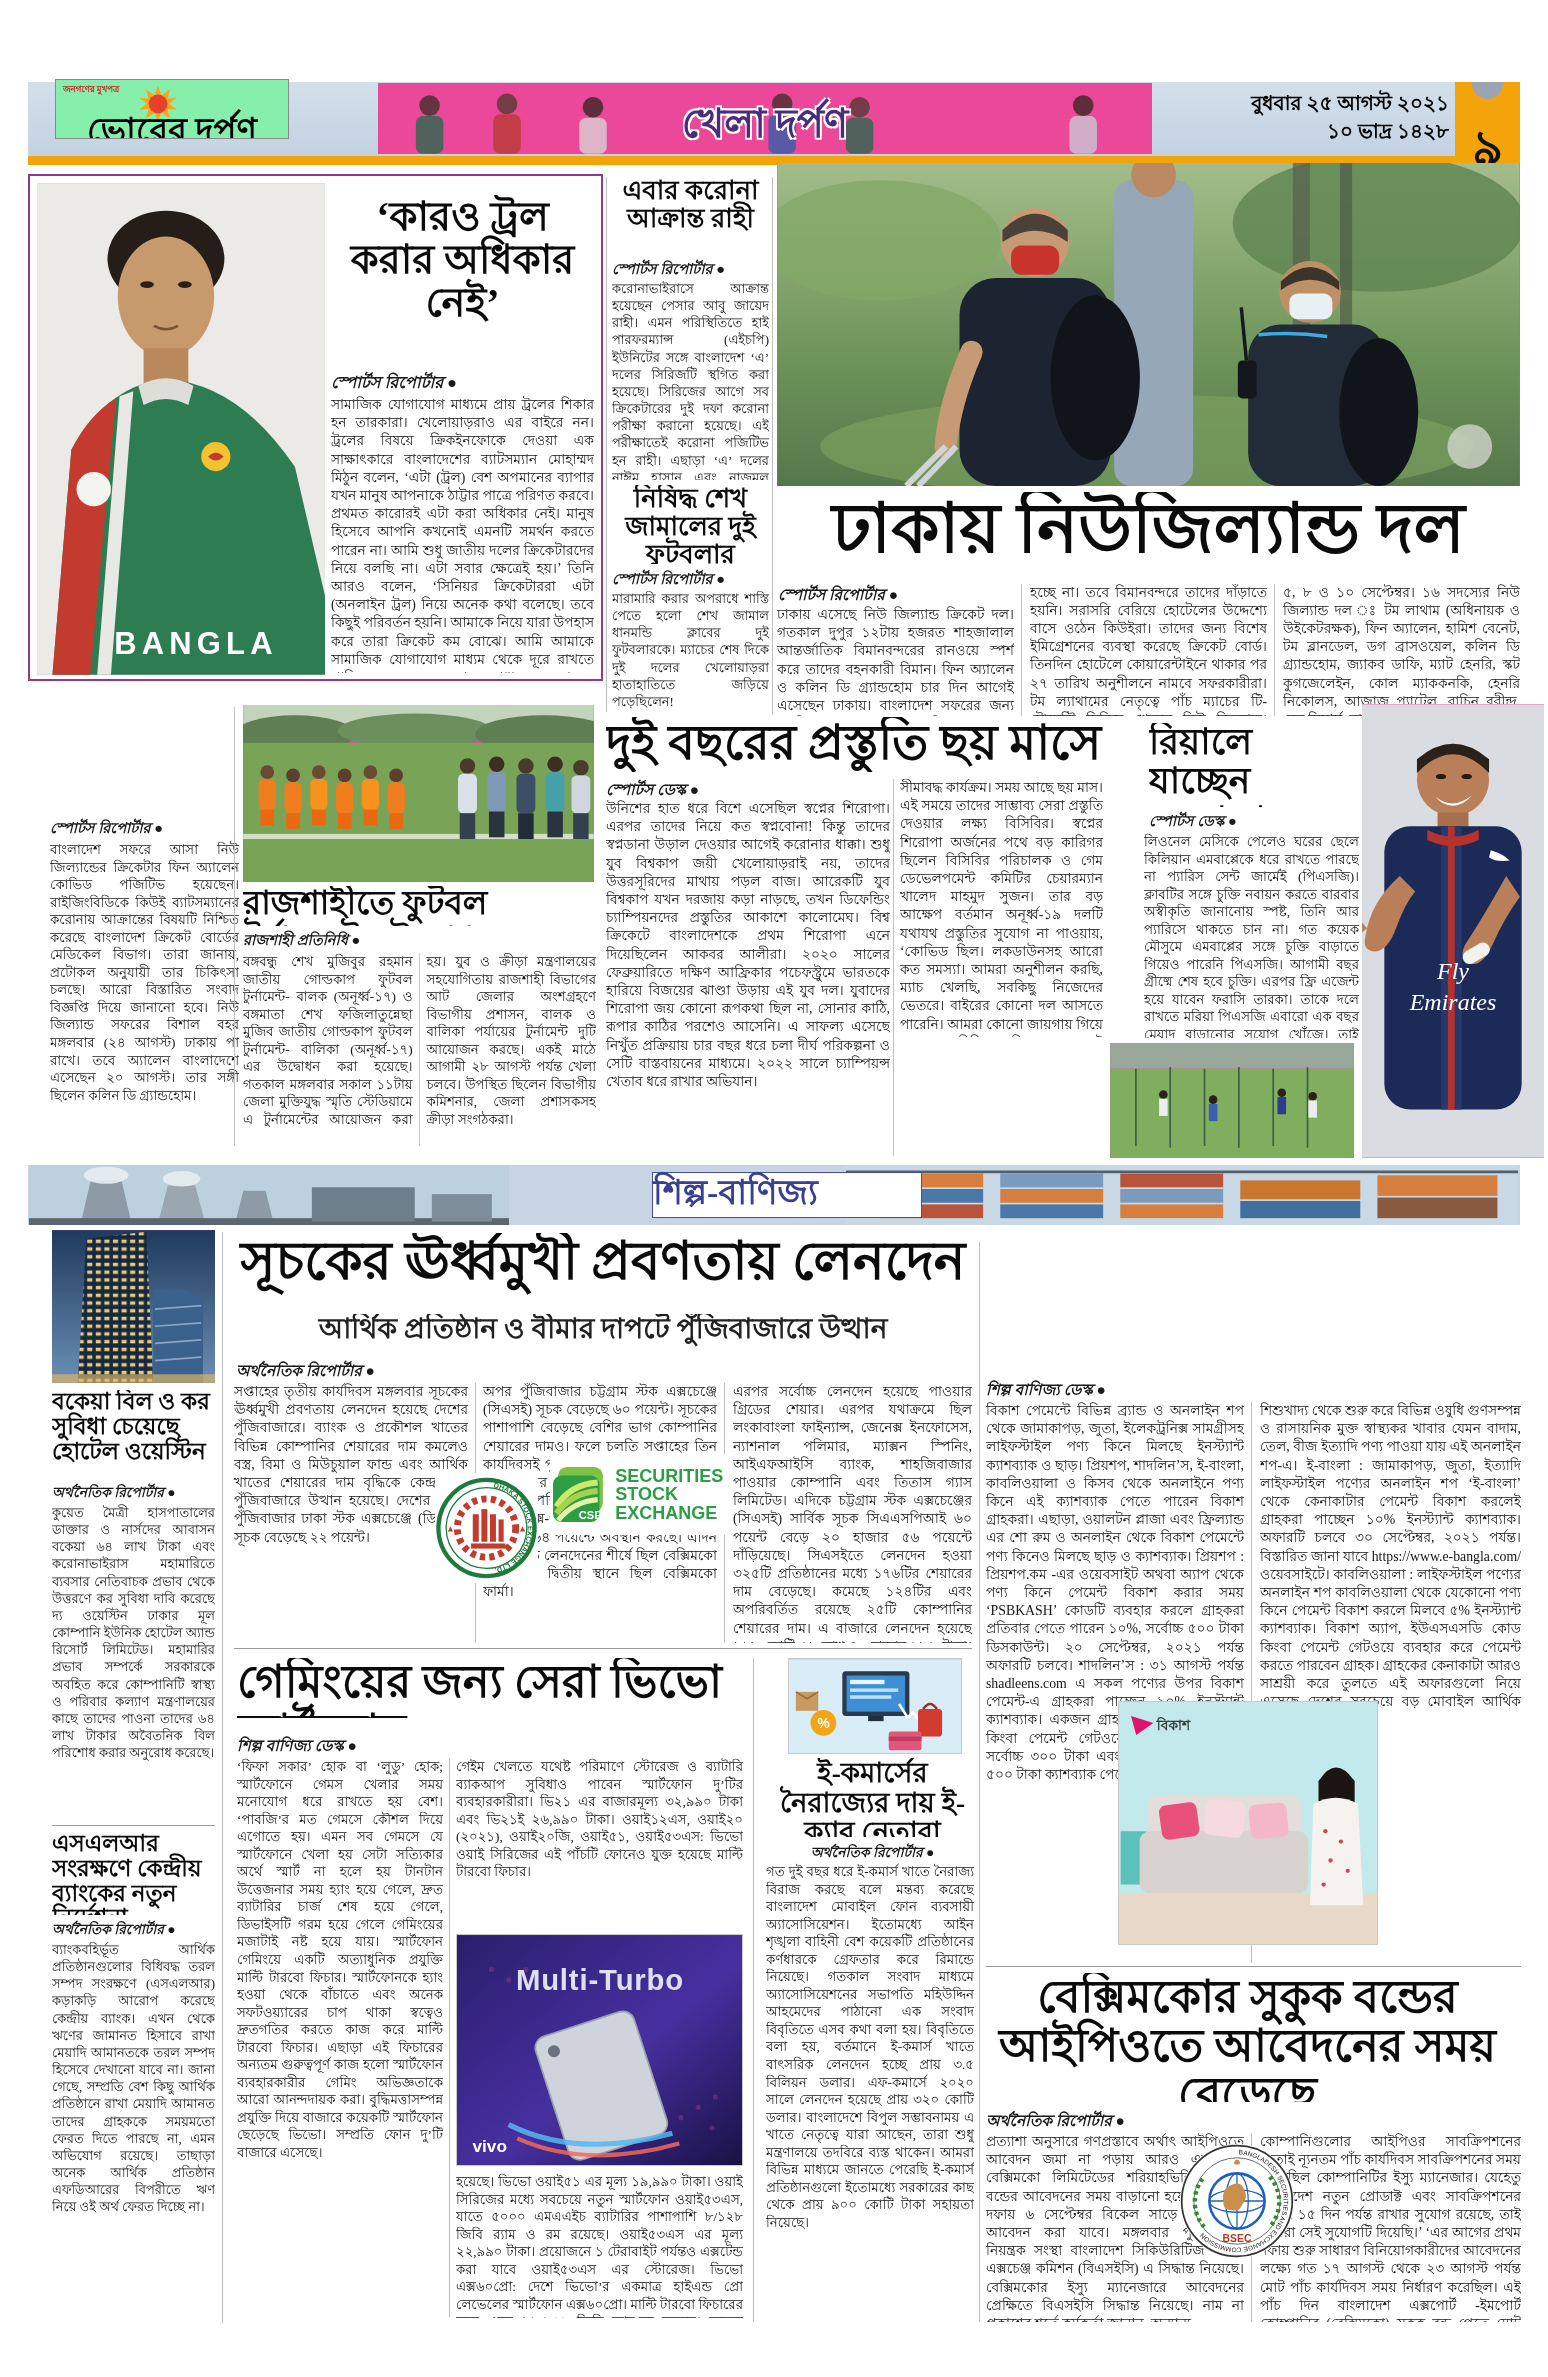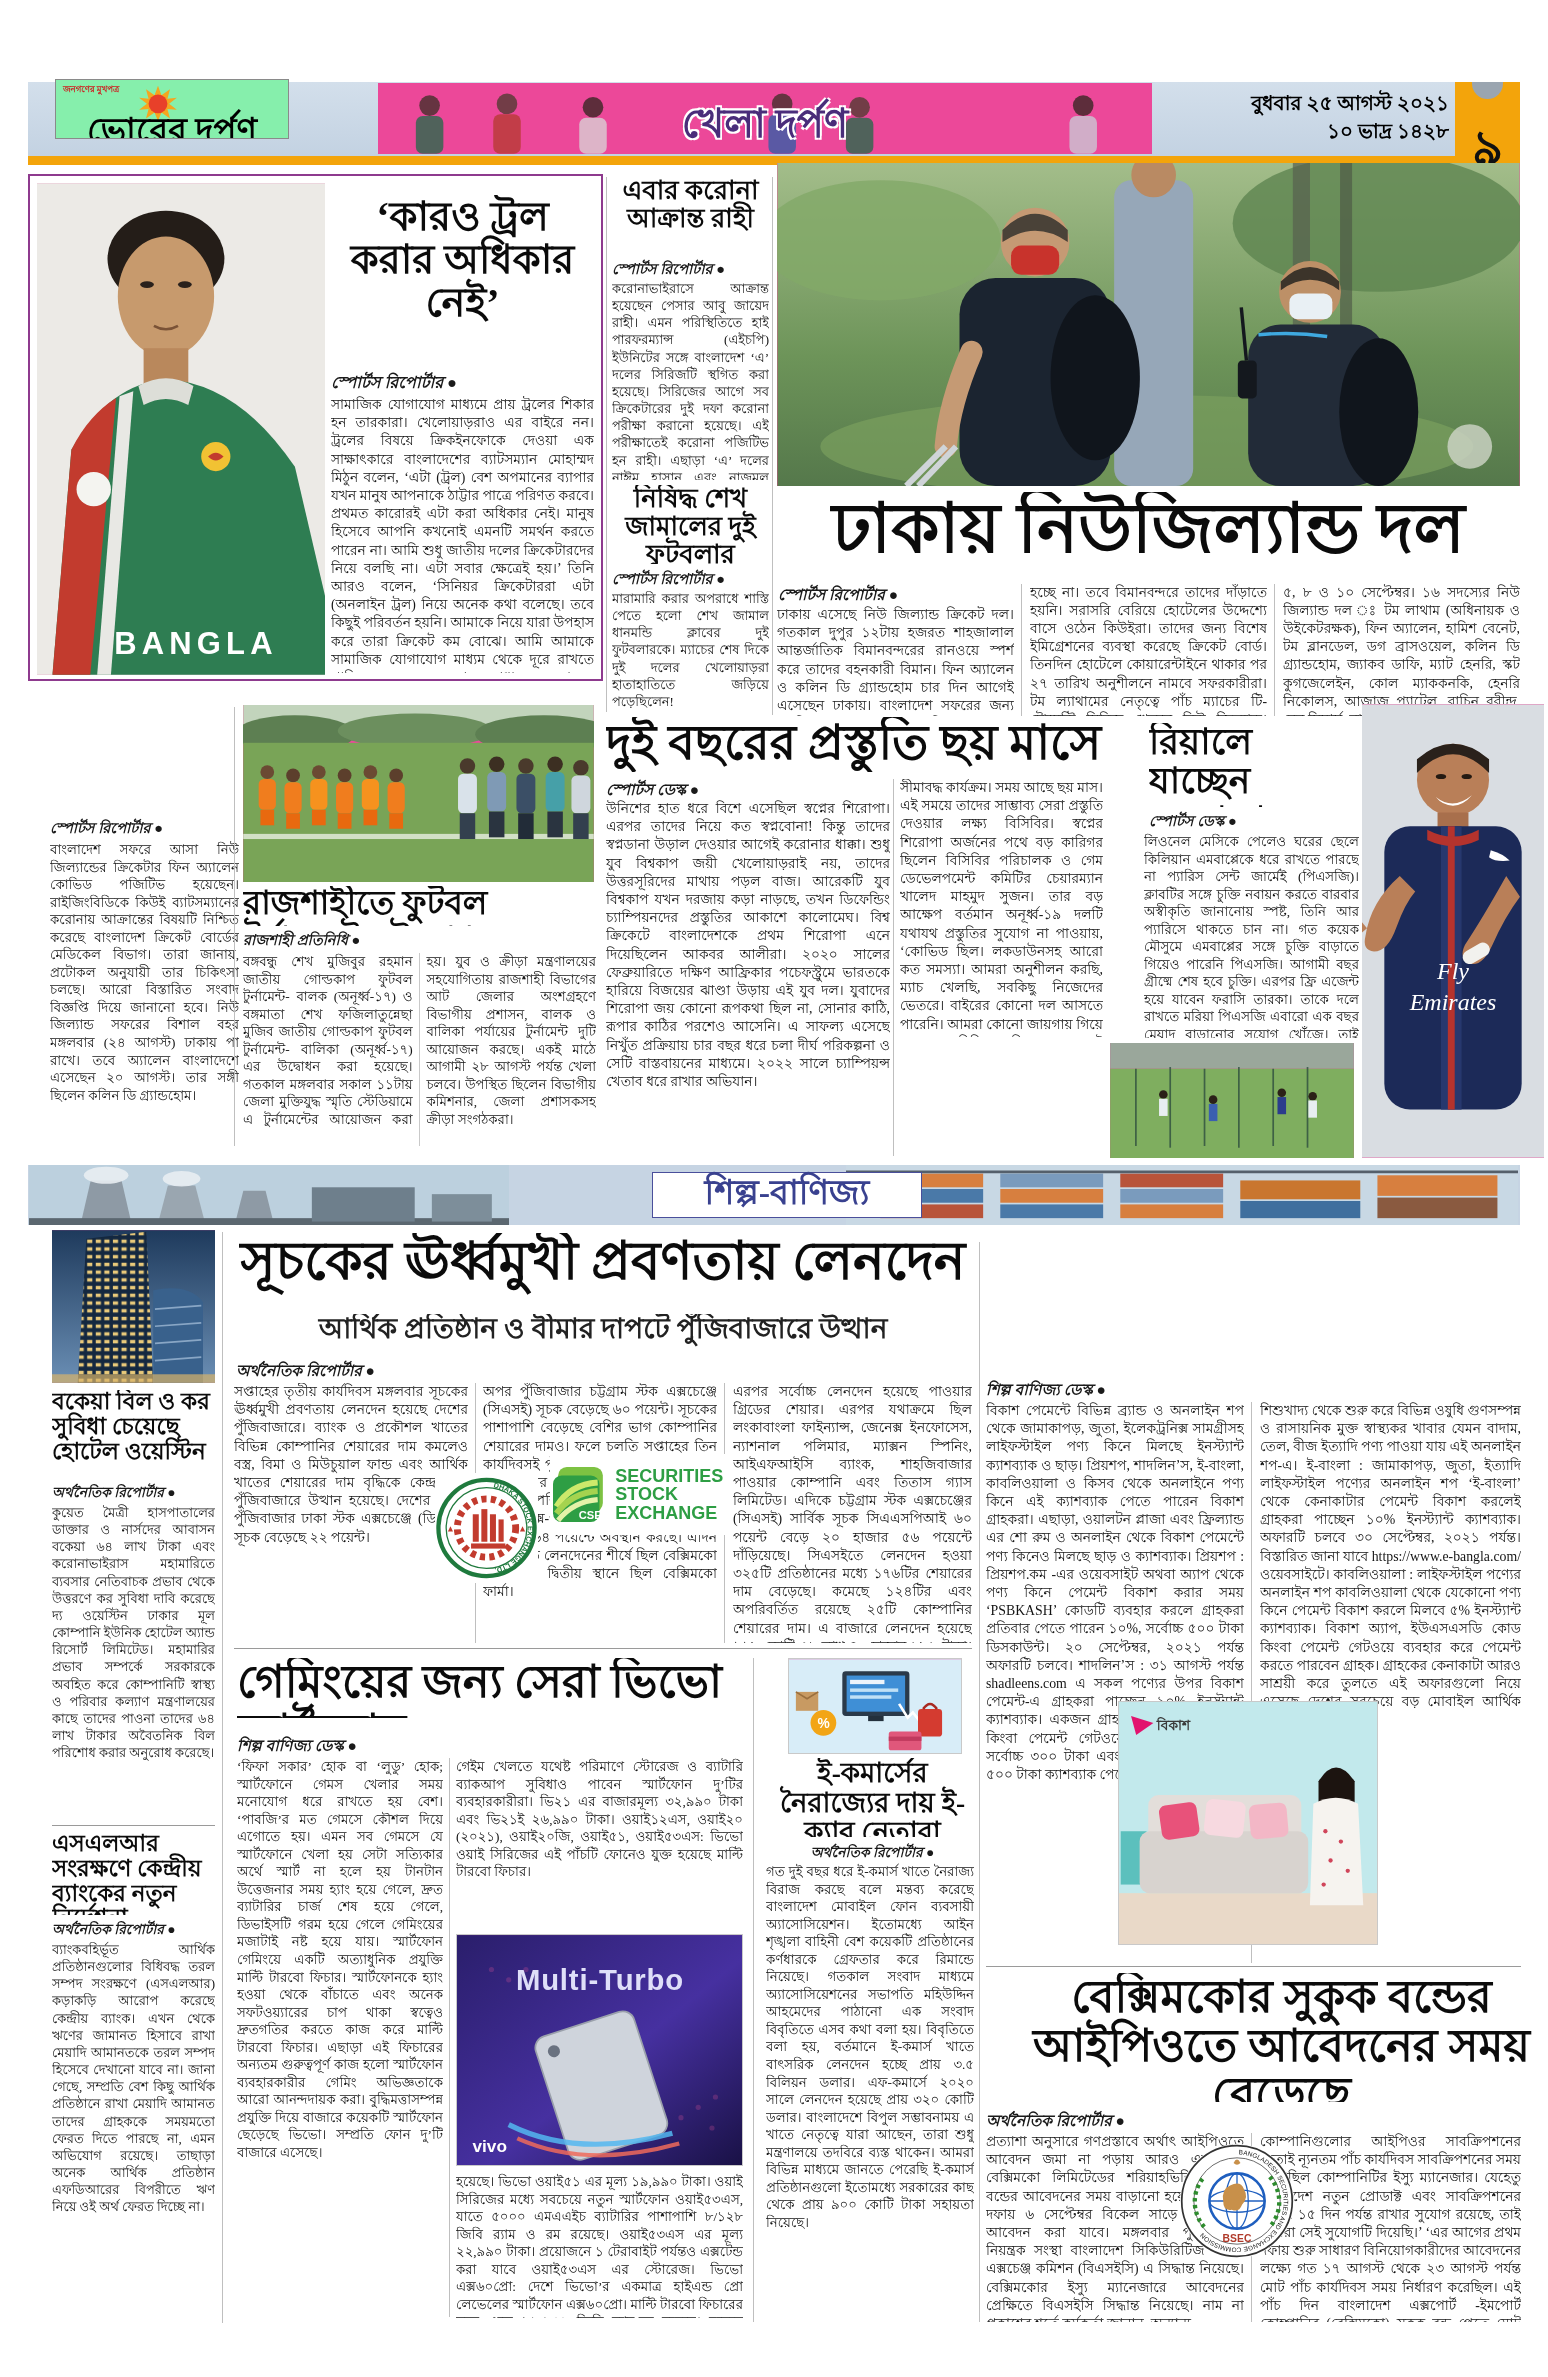--- a/index.html
+++ b/index.html
@@ -33,21 +33,21 @@
   .tab-notch { position:absolute; left:17px; top:0; width:31px; height:17px; background:#9aa5b0; border-radius:0 0 15.5px 15.5px; }
   .pgnum { position:absolute; left:0; top:29px; width:100%; text-align:center; font-size:48px; font-weight:700; color:#111; }
 
   
   .troll-box { left:28px; top:174px; width:575px; height:507px; border:2.6px solid #8e3a8e; background:#fff; }
   .photo { overflow:hidden; background:#ec4899; }
   svg { display:block; }
 
   .banner { left:28px; top:1165px; width:1492px; height:60px; background:#c6d4e3; overflow:hidden; }
   .banner-title-box { position:absolute; left:624px; top:6.9px; width:270px; height:46px; background:#fff; border:1.7px solid #4a4f9b;
-    text-align:center; font-size:34px; font-weight:700; color:#39418f; line-height:1.2; }
+    text-align:left; font-size:34px; font-weight:700; color:#39418f; line-height:1.2; }
 
   .cse-wrap { display:flex; align-items:center; gap:6.9px; background:#fff; }
   .cse-text { font-family:"Liberation Sans", sans-serif; font-weight:700; color:#2e9e44; font-size:18px; line-height:1.02; }
   .adbox { border:0.9px solid #c9c9c9; }
 </style>
 </head>
 <body>
 
 <div id="page">
 
@@ -513,21 +513,21 @@
           <circle cx="246" cy="184" r="2.5"></circle>
           <circle cx="266" cy="196" r="2.5"></circle>
           <circle cx="238" cy="212" r="2.5"></circle>
         </g>
       <path d="M14 16 l26 8 l-20 14 Z" fill="#e2136e"></path>
       <text x="44" y="32" font-size="16" font-weight="bold" fill="#3a3a3a">বিকাশ</text>
     </svg>
   </div>
   <div class="abs hrule" style="left:986px;top:1966px;width:535px;"></div>
 
-  <div class="abs headline center" style="left:1014px;top:1973px;width:535px;height:129px;font-size:45px;">বেক্সিমকোর সুকুক বন্ডের আইপিওতে আবেদনের সময় বেড়েছে</div>
+  <div class="abs headline center" style="left:980px;top:1973px;width:535px;height:129px;font-size:45px;">বেক্সিমকোর সুকুক বন্ডের আইপিওতে আবেদনের সময় বেড়েছে</div>
   <div class="abs byline" style="left:986px;top:2109px;width:258px;font-size:15.5px;">অর্থনৈতিক রিপোর্টার ●</div>
   <div class="abs" style="left:986px;top:2133px;width:535px;height:189px;">
     <div class="body" style="position:absolute;left:0;top:0;width:258px;height:189px;">প্রত্যাশা অনুসারে গণপ্রস্তাবে অর্থাৎ আইপিওতে আবেদন জমা না পড়ায় আরও এক দফা বেক্সিমকো লিমিটেডের শরিয়াহভিত্তিক সুকুক বন্ডের আবেদনের সময় বাড়ানো হয়েছে। দ্বিতীয় দফায় ৬ সেপ্টেম্বর বিকেল সাড়ে ৫টা পর্যন্ত আবেদন করা যাবে। মঙ্গলবার পুঁজিবাজার নিয়ন্ত্রক সংস্থা বাংলাদেশ সিকিউরিটিজ অ্যান্ড এক্সচেঞ্জ কমিশন (বিএসইসি) এ সিদ্ধান্ত নিয়েছে। বেক্সিমকোর ইস্যু ম্যানেজারে আবেদনের প্রেক্ষিতে বিএসইসি সিদ্ধান্ত নিয়েছে। নাম না প্রকাশের শর্তে কর্মকর্তা জানান, অন্যান্য</div>
     <div class="vrule" style="position:absolute;left:265px;top:0;height:189px;"></div>
     <div class="body" style="position:absolute;left:274px;top:0;width:261px;height:189px;">কোম্পানিগুলোর আইপিওর সাবক্রিপশনের মতোই ন্যূনতম পাঁচ কার্যদিবস সাবক্রিপশনের সময় রেখেছিল কোম্পানিটির ইস্যু ম্যানেজার। যেহেতু বাংলাদেশ নতুন প্রোডাক্ট এবং সাবক্রিপশনের মেয়াদ ১৫ দিন পর্যন্ত রাখার সুযোগ রয়েছে, তাই আমরা সেই সুযোগটি দিয়েছি।’ ‘এর আগের প্রথম দফায় শুরু সাধারণ বিনিয়োগকারীদের আবেদনের লক্ষ্যে গত ১৭ আগস্ট থেকে ২৩ আগস্ট পর্যন্ত মোট পাঁচ কার্যদিবস সময় নির্ধারণ করেছিল। এই পাঁচ দিন বাংলাদেশ এক্সপোর্ট -ইমপোর্ট কোম্পানির (বেক্সিমকো) সুকুক বন্ড পেতে মোট ৭১ জন বিনিয়োগকারী ৫৫ কোটি ৬১ লাখ ৫৫ হাজার টাকার আবেদন করেছেন।’ তিনি আরও বলেন, ‘সুকুক বন্ড ইস্যুর মাধ্যমে পুঁজিবাজার থেকে ৩ হাজার কোটি টাকা সংগ্রহ করছে কোম্পানিটি। এর মধ্যে আইপিওর মাধ্যমে সাধারণ বিনিয়োগকারীদের কাছ থেকে ৭৫০ কোটি টাকা সংগ্রহ করতে চেয়েছি। সেই চাহিদার মাত্র ৭ শতাংশ আবেদন করেছেন বিনিয়োগকারীরা।’</div>
   </div>
   <div class="abs" style="left:1180px;top:2144px;width:114px;height:114px;background:#fff;border-radius:50%;">
     <svg width="114" height="114" viewBox="0 0 132 132">
       <defs>
           <path id="bseccirc" d="M66 12 a54 54 0 1 1 -0.01 0"></path>

